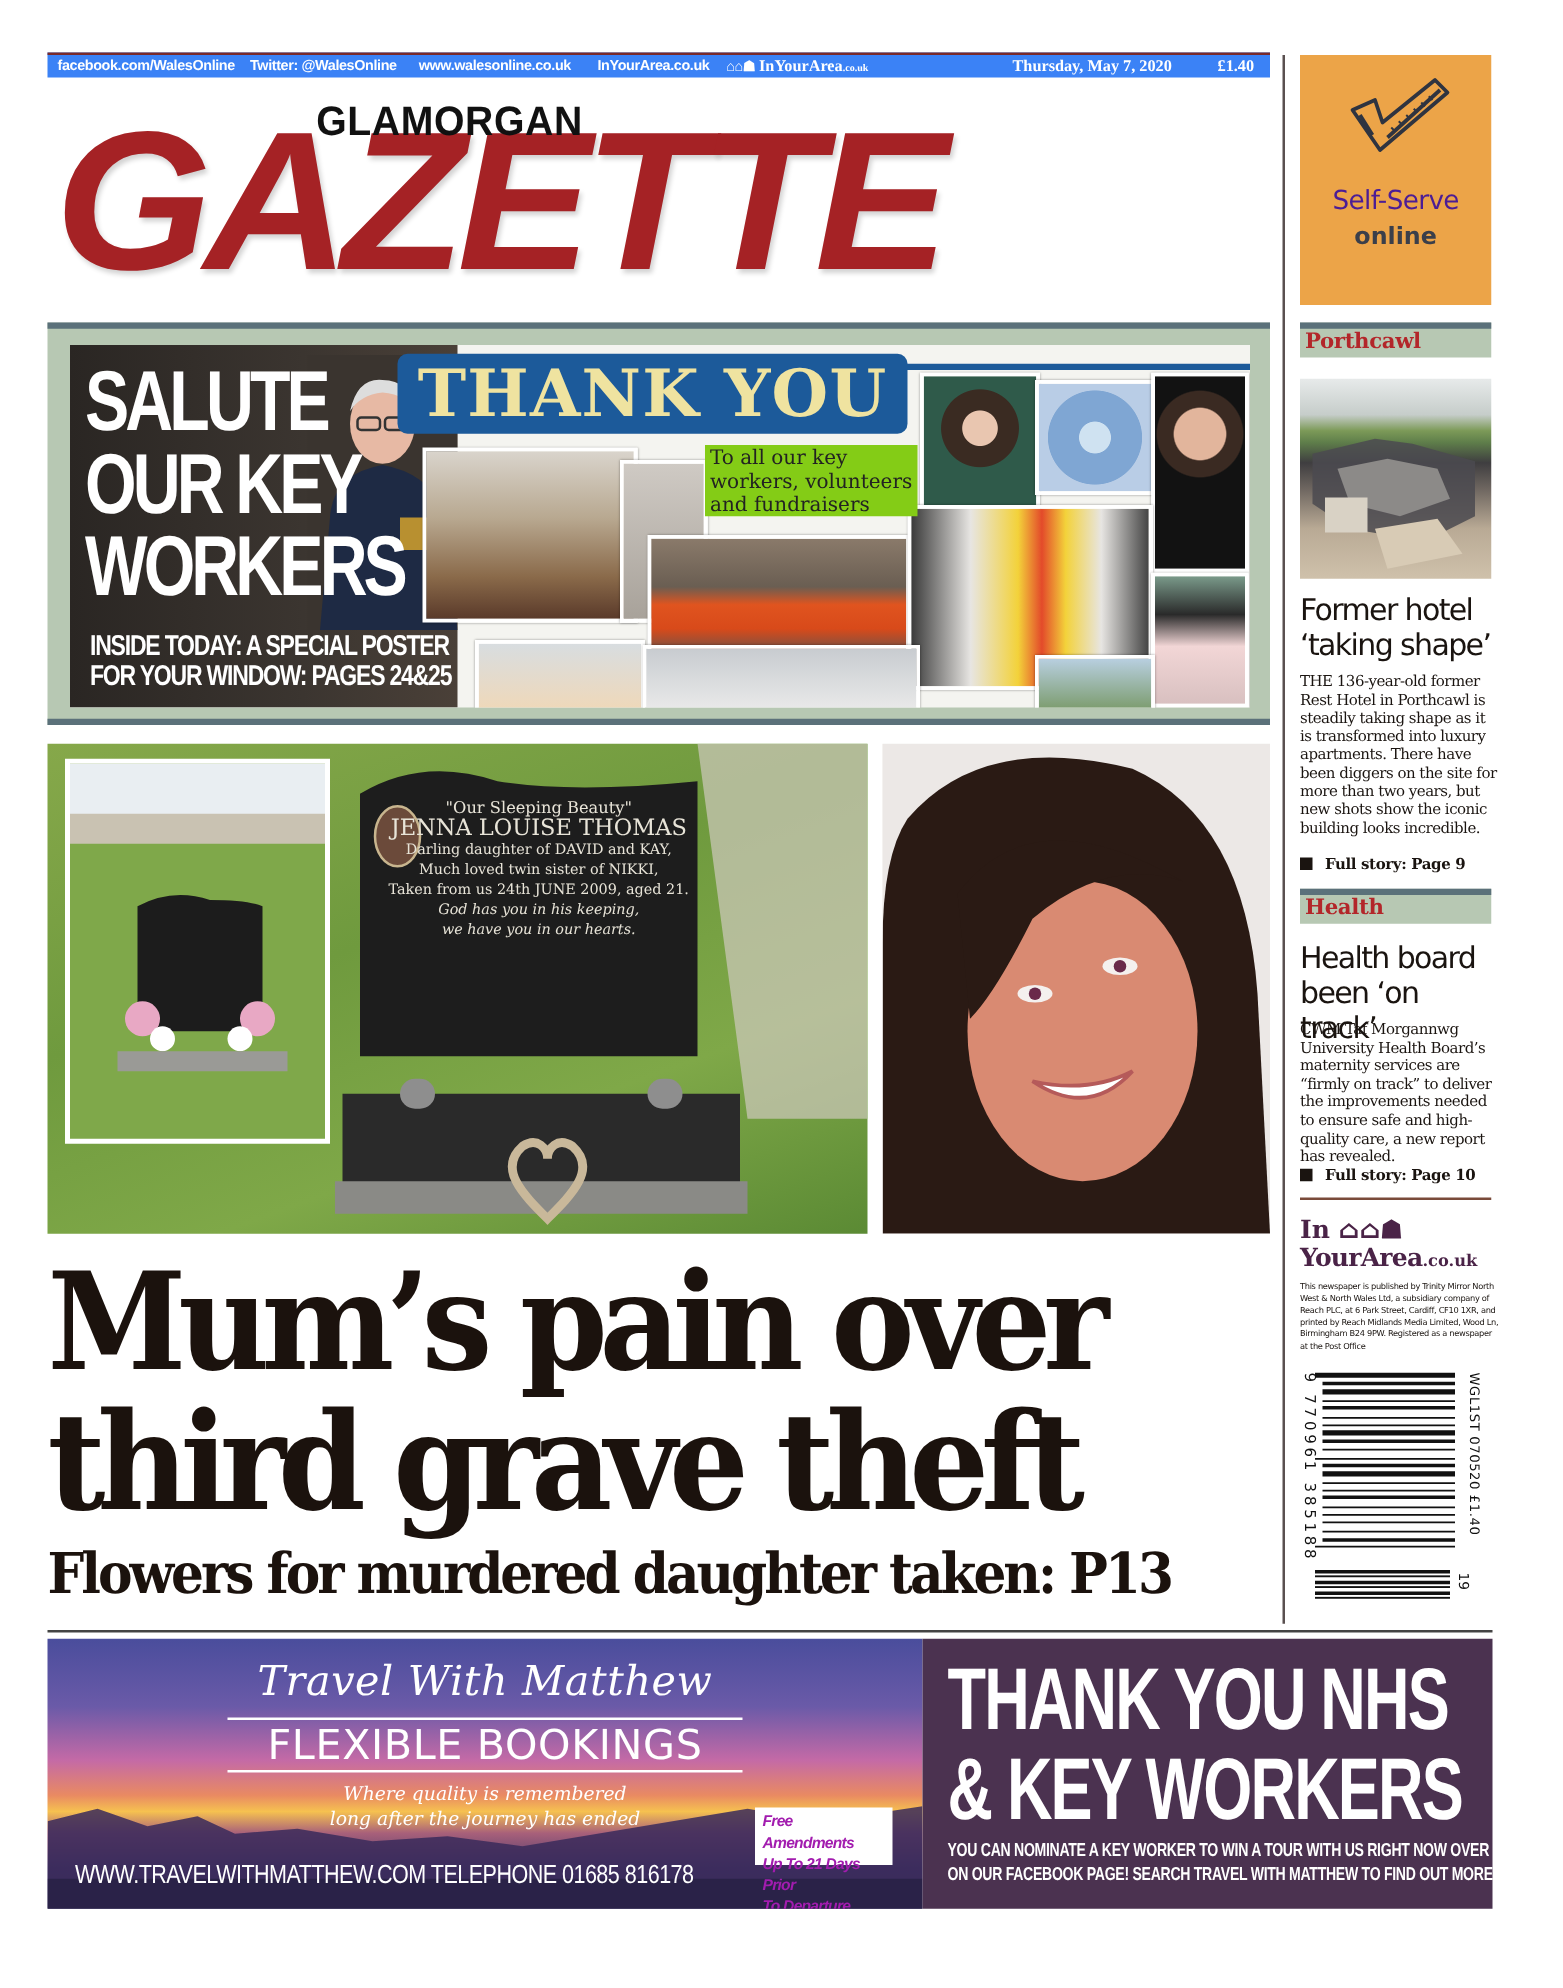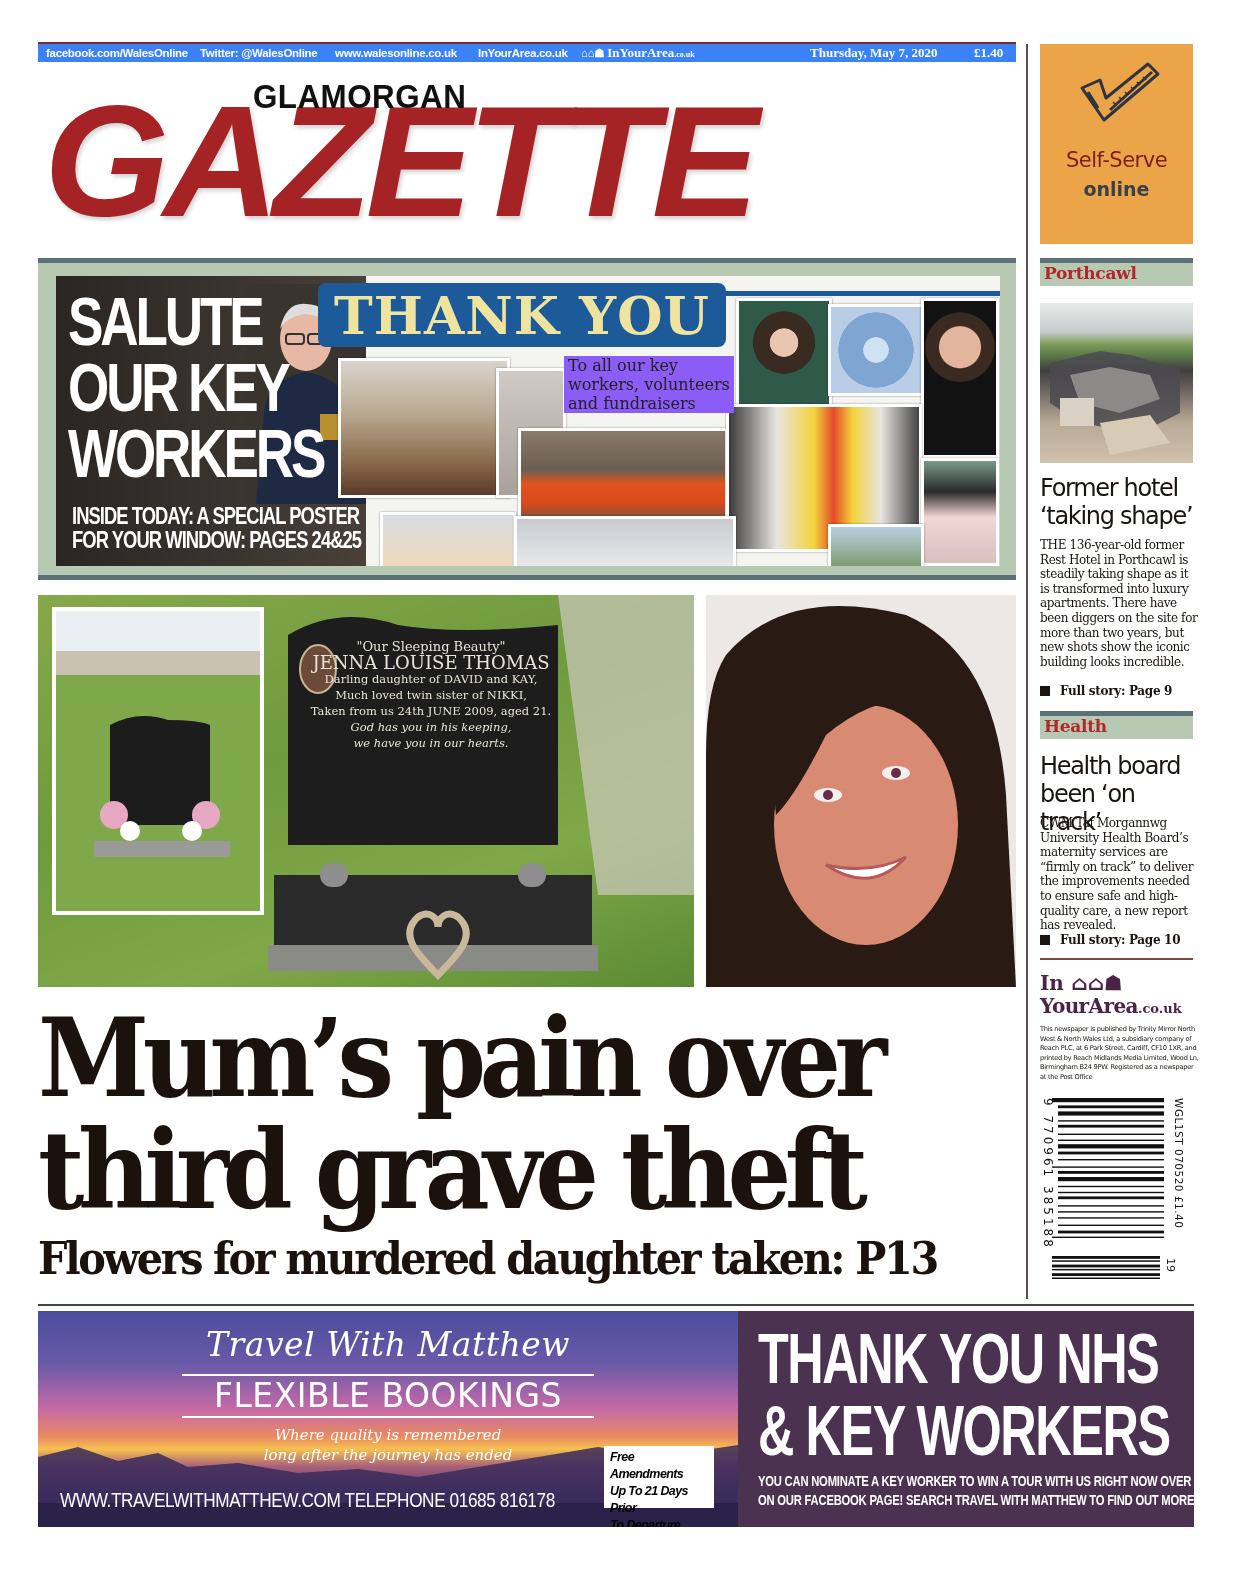--- a/index.html
+++ b/index.html
@@ -34,21 +34,21 @@
     color: #a52225; font-size: 158px; line-height: 170px; letter-spacing: -6px;
     transform: scaleX(1.02) skewX(0deg); transform-origin: left;
     text-shadow: 2px 3px 4px rgba(0,0,0,0.18);
     white-space: nowrap;
   }
 
   
   .mkt { position: absolute; left: 1040px; top: 44px; width: 153px; height: 200px; background: #eca448; }
   .mkt-icon { position: absolute; left: 34px; top: 14px; width: 88px; height: 70px; }
   .mkt-self { position: absolute; left: 0; width: 100%; top: 104px; text-align: center;
-    font-family: "DejaVu Sans", sans-serif; font-size: 21px; color: #7f1d1d; letter-spacing: -0.5px; }
+    font-family: "DejaVu Sans", sans-serif; font-size: 21px; color: #4c1d95; letter-spacing: -0.5px; }
   .mkt-online { position: absolute; left: 0; width: 100%; top: 134px; text-align: center;
     font-family: "DejaVu Sans", sans-serif; font-weight: bold; font-size: 19px; color: #3b3f4a; }
   .mkt-url { position: absolute; left: 4px; top: 178px; font-family: "DejaVu Sans", sans-serif;
     font-size: 13px; color: #2d3038; letter-spacing: -0.8px; white-space: nowrap; margin-top: 48px; }
   .mkt-url b { font-weight: bold; }
   .mkt-url .lt { font-weight: normal; }
 
   
   .promo { position: absolute; left: 38px; top: 258px; width: 978px; height: 322px;
     background: #b7c8b3; border-top: 5px solid #5b717a; border-bottom: 5px solid #5b717a; }
@@ -61,21 +61,21 @@
     letter-spacing: -4px; transform: scaleX(0.78); transform-origin: left top; white-space: nowrap; }
   .inside { position: absolute; left: 16px; top: 228px; color: #ffffff;
     font-family: "Liberation Sans", sans-serif; font-weight: bold; font-size: 23px; line-height: 24px;
     letter-spacing: -1.2px; transform: scaleX(0.8); transform-origin: left top; white-space: nowrap; }
   .ty-banner { position: absolute; left: 262px; top: 7px; width: 408px; height: 64px;
     background: #1c5a9a; border-radius: 8px 8px 8px 8px; }
   .ty-line { position: absolute; left: 600px; top: 15px; width: 344px; height: 5px; background: #1c5a9a; }
   .ty-text { position: absolute; left: 262px; top: 9px; width: 408px; text-align: center;
     font-family: "DejaVu Serif", serif; font-weight: bold; font-size: 52px; color: #efe3a0; letter-spacing: 1px; }
   .ty-sub { position: absolute; left: 508px; top: 80px; font-family: "DejaVu Serif", serif;
-    font-size: 16px; line-height: 19px; color: #222; background: #8b5cf6; padding: 0 4px; }
+    font-size: 16px; line-height: 19px; color: #222; background: #84cc16; padding: 0 4px; }
   .photo { position: absolute; border: 3px solid #fff; box-shadow: 0 0 2px rgba(0,0,0,0.4); overflow: hidden; }
 
   
   .sec-head { position: absolute; left: 1040px; width: 153px; height: 28px; background: #b7c8b3;
     border-top: 5px solid #5b717a; }
   .sec-head span { position: absolute; left: 4px; top: 0px; font-family: "DejaVu Serif", serif;
     font-weight: bold; font-size: 17px; color: #b3262a; letter-spacing: -0.3px; }
   .side-photo { position: absolute; left: 1040px; top: 303px; width: 153px; height: 160px;
     background: linear-gradient(180deg, #e7eaea 0%, #c6cdca 18%, #7c9a58 26%, #5e7d4a 32%, #3f3e40 42%, #6e6660 55%, #b9aa95 75%, #cfc1ab 100%); overflow: hidden; }
   .side-title { position: absolute; left: 1040px; width: 160px; font-family: "DejaVu Sans", sans-serif;
@@ -127,23 +127,23 @@
   .ad-mtn { position: absolute; left: 0; bottom: 0; width: 100%; height: 110px; }
   .tw-script { position: absolute; left: 0; width: 100%; top: 14px; text-align: center; color: #fff;
     font-family: "DejaVu Serif", serif; font-style: italic; font-size: 33px; letter-spacing: 0.5px; }
   .tw-flex { position: absolute; left: 144px; top: 63px; width: 412px; height: 44px; color: #fff;
     border-top: 2px solid #fff; border-bottom: 2px solid #fff; text-align: center;
     font-family: "DejaVu Sans", sans-serif; font-size: 33px; line-height: 40px; letter-spacing: 0.5px; transform: scaleX(1); }
   .tw-tag { position: absolute; left: 0; width: 100%; top: 114px; text-align: center; color: #fff;
     font-family: "DejaVu Serif", serif; font-style: italic; font-size: 15px; line-height: 20px; }
   .tw-web { position: absolute; left: 22px; top: 177px; color: #fff; font-family: "Liberation Sans", sans-serif;
     font-size: 21px; letter-spacing: -0.5px; white-space: nowrap; transform: scaleX(0.82); transform-origin: left; }
-  .tw-box { position: absolute; left: 566px; top: 135px; width: 110px; height: 62px; background: #fff;
+  .tw-box { position: absolute; left: 566px; top: 135px; width: 110px; height: 46px; background: #fff;
     font-family: "Liberation Sans", sans-serif; font-style: italic; font-weight: bold; font-size: 12.5px; line-height: 17px;
-    color: #000000; padding: 3px 6px; letter-spacing: -0.6px; }
+    color: #a21caf; padding: 3px 6px; letter-spacing: -0.6px; }
 
   .ad-nhs { position: absolute; left: 738px; top: 1311px; width: 456px; height: 216px; background: #4b3250; color: #fff; }
   .nhs-big { position: absolute; left: 20px; top: 12px; font-family: "Liberation Sans", sans-serif; font-weight: bold;
     font-size: 70px; line-height: 72px; letter-spacing: -2px; white-space: nowrap; transform: scaleX(0.72); transform-origin: left top; }
   .nhs-small { position: absolute; left: 20px; top: 160px; font-family: "Liberation Sans", sans-serif; font-weight: bold;
     font-size: 15px; line-height: 19px; letter-spacing: -0.3px; white-space: nowrap; transform: scaleX(0.75); transform-origin: left top; }
 </style>
 </head>
 <body>
 

